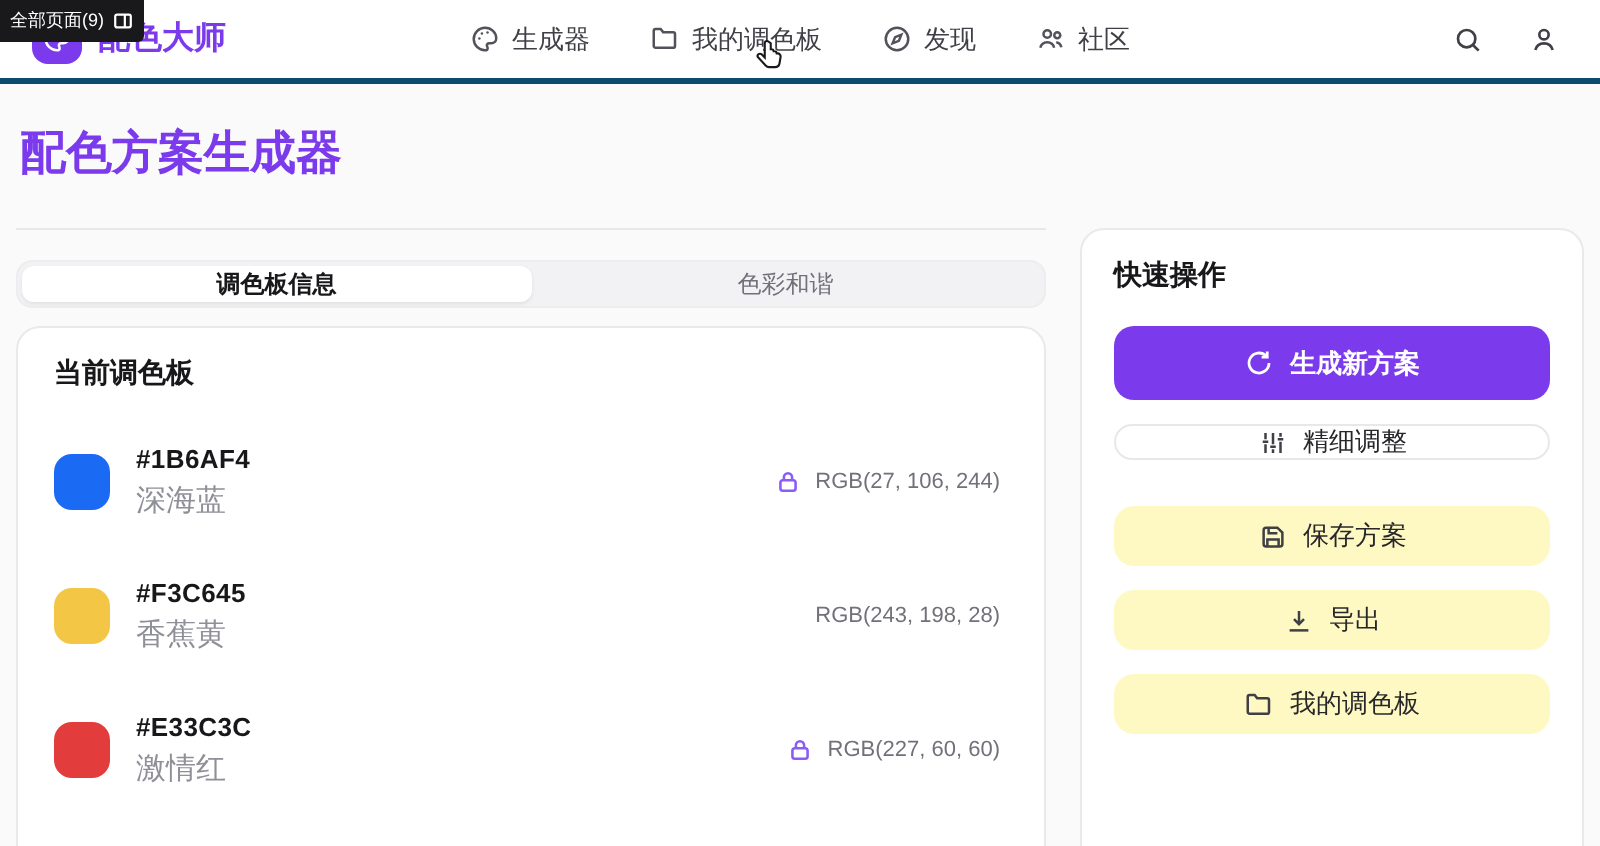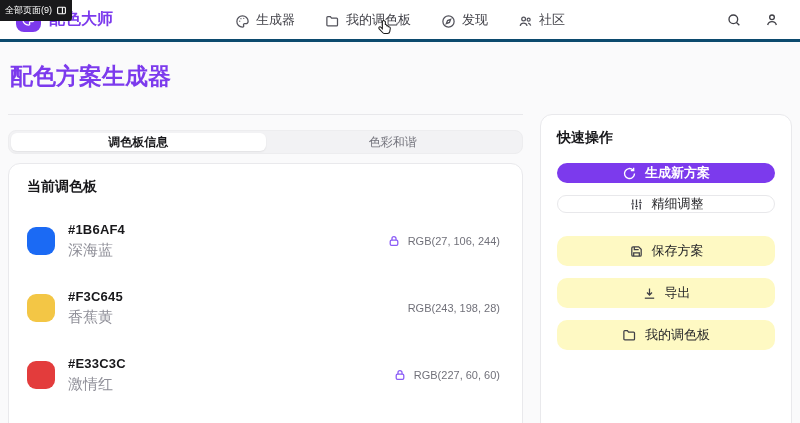--- a/index.html
+++ b/index.html
@@ -26,21 +26,21 @@
   }
   .brand { display:flex; align-items:center; gap:8px; width:210px; }
   .logo {
     width:25px; height:25px; border-radius:8px; background:#7C3AED;
     display:flex; align-items:center; justify-content:center;
   }
   .logo svg { width:15px; height:15px; stroke:#FFF; }
   .brand-name { font-size:16px; font-weight:bold; color:#7C3AED; }
   .nav { flex:1; display:flex; justify-content:center; gap:30px; }
   .nav-item {
-    display:flex; align-items:flex-end; gap:6px; font-size:13px; color:#3F3F46;
+    display:flex; align-items:center; gap:6px; font-size:13px; color:#3F3F46;
     cursor:pointer; white-space:nowrap;
   }
   .nav-item svg { width:15px; height:15px; stroke:#52525B; }
   .header-actions { width:210px; display:flex; justify-content:flex-end; gap:22px; padding-right:4px; }
   .icon-btn svg { width:16px; height:16px; stroke:#3F3F46; }
 
   
   .main { padding:14px 8px 0; }
   .page-title { font-size:23px; font-weight:bold; color:#7C3AED; margin:5px 0 7px 2px; }
   .page-subtitle { font-size:13px; color:#71717A; margin-left:2px; }
@@ -72,21 +72,21 @@
   .color-hex { font-size:13px; font-weight:bold; letter-spacing:.2px; }
   .color-name { font-size:15px; color:#8F8F98; margin-top:4px; }
   .color-right { margin-left:auto; display:flex; align-items:center; gap:7px; padding-right:4px; }
   .lock svg { width:14px; height:14px; stroke:#8B5CF6; }
   .rgb-text { font-size:11px; color:#71717A; white-space:nowrap; }
 
   
   .qa-card { padding:14px 16px; height:330px; }
   .qa-heading { font-size:14px; font-weight:bold; margin-bottom:16px; }
   .qa-btn {
-    width:100%; height:20px; border-radius:10px; display:flex; align-items:center;
+    width:100%; height:37px; border-radius:10px; display:flex; align-items:center;
     justify-content:center; gap:8px; font-size:13px; cursor:pointer;
     font-family:inherit;
   }
   .qa-btn svg { width:15px; height:15px; }
   .qa-primary { background:#7C3AED; border:none; color:#FFF; font-weight:bold; }
   .qa-primary svg { stroke:#FFF; }
   .qa-outline { background:#FFF; border:1px solid #E8E8EB; color:#27272A; margin-top:12px; height:18px; }
   .qa-outline svg { stroke:#3F3F46; }
   .qa-soft { background:#fef9c3; border:none; color:#27272A; margin-top:12px; height:30px; }
   .qa-soft svg { stroke:#3F3F46; }

